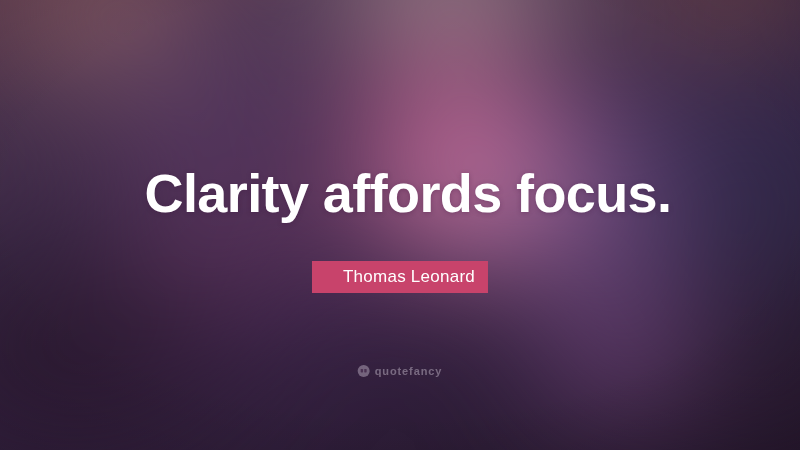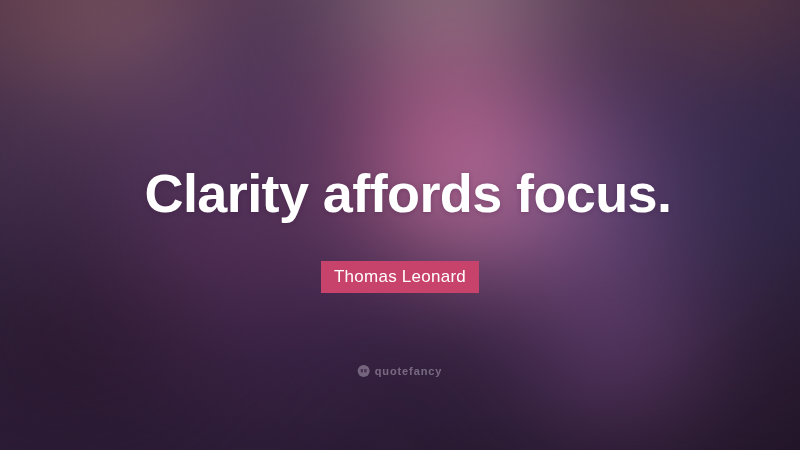--- a/index.html
+++ b/index.html
@@ -119,21 +119,21 @@
     position: absolute;
     left: 50%;
     transform: translateX(-50%);
     top: 261px;
     background: #c8436b;
     color: #ffffff;
     font-size: 17px;
     font-weight: normal;
     letter-spacing: 0.25px;
     line-height: 1;
-    padding: 7px 13px 8px 13px;
+    padding: 7px 13px 8px 31px;
     white-space: nowrap;
   }
 
   #watermark {
     position: absolute;
     left: 50%;
     transform: translateX(-50%);
     top: 365px;
     display: flex;
     align-items: center;

